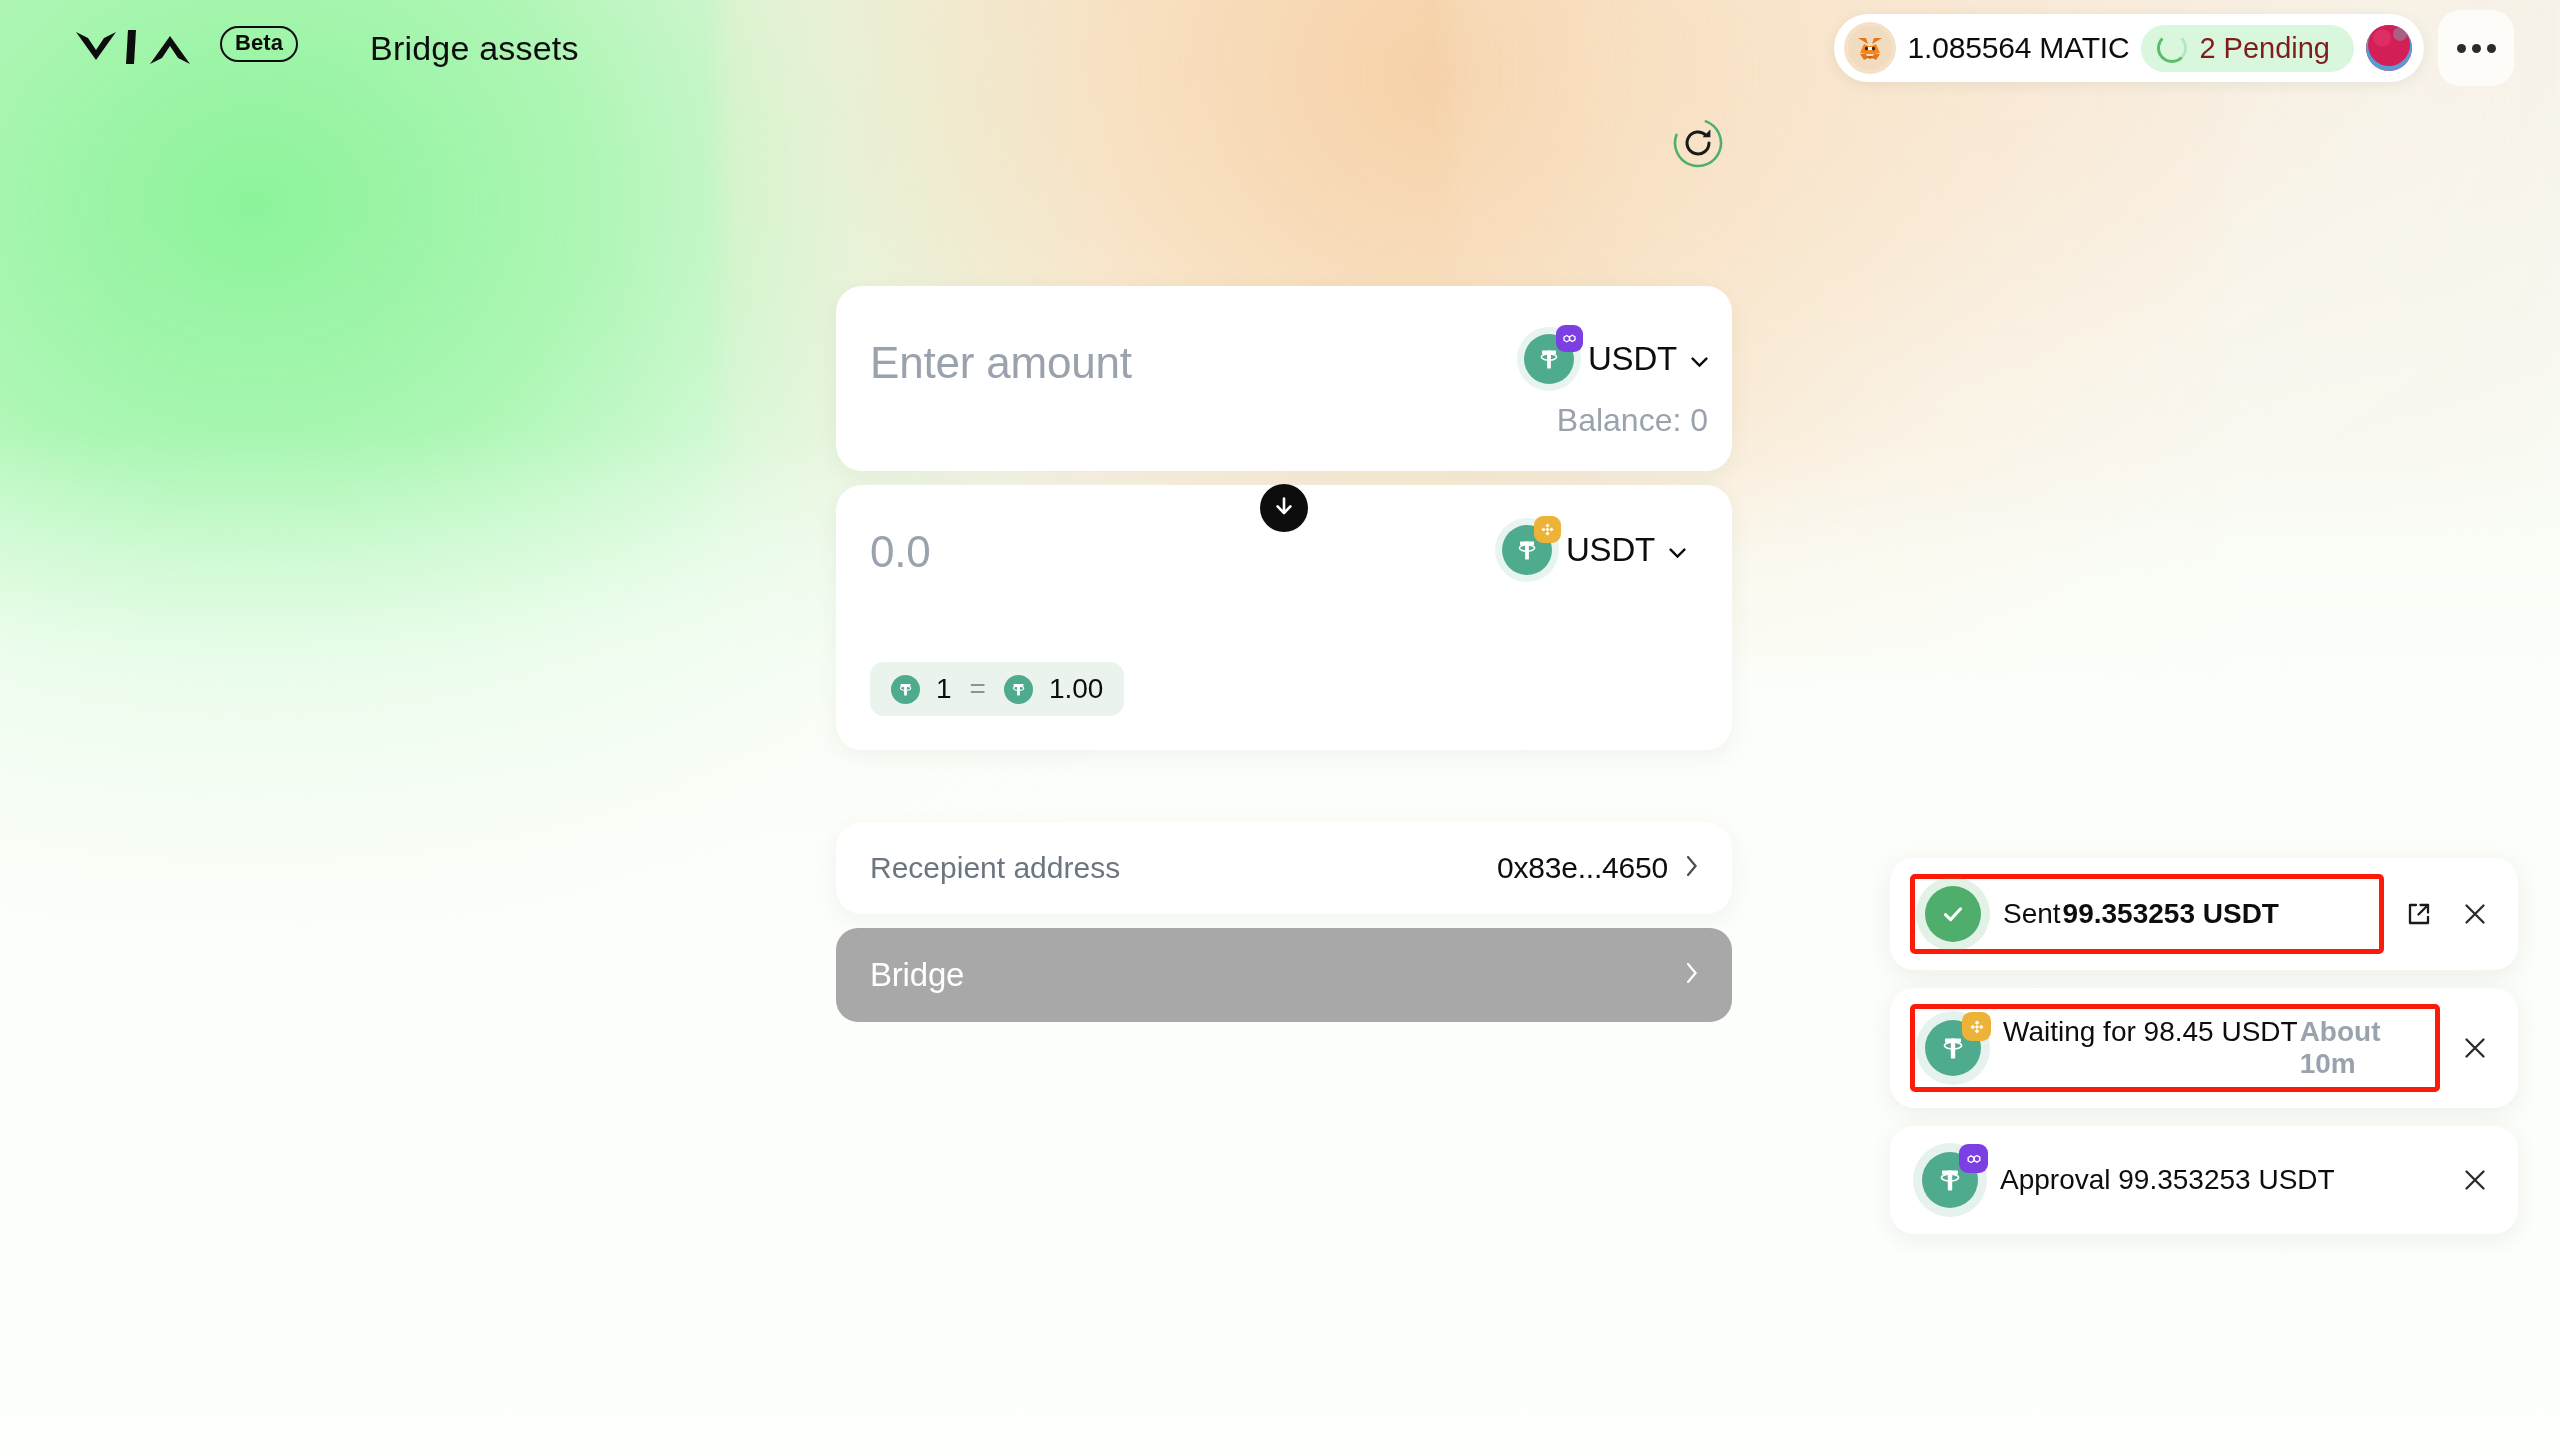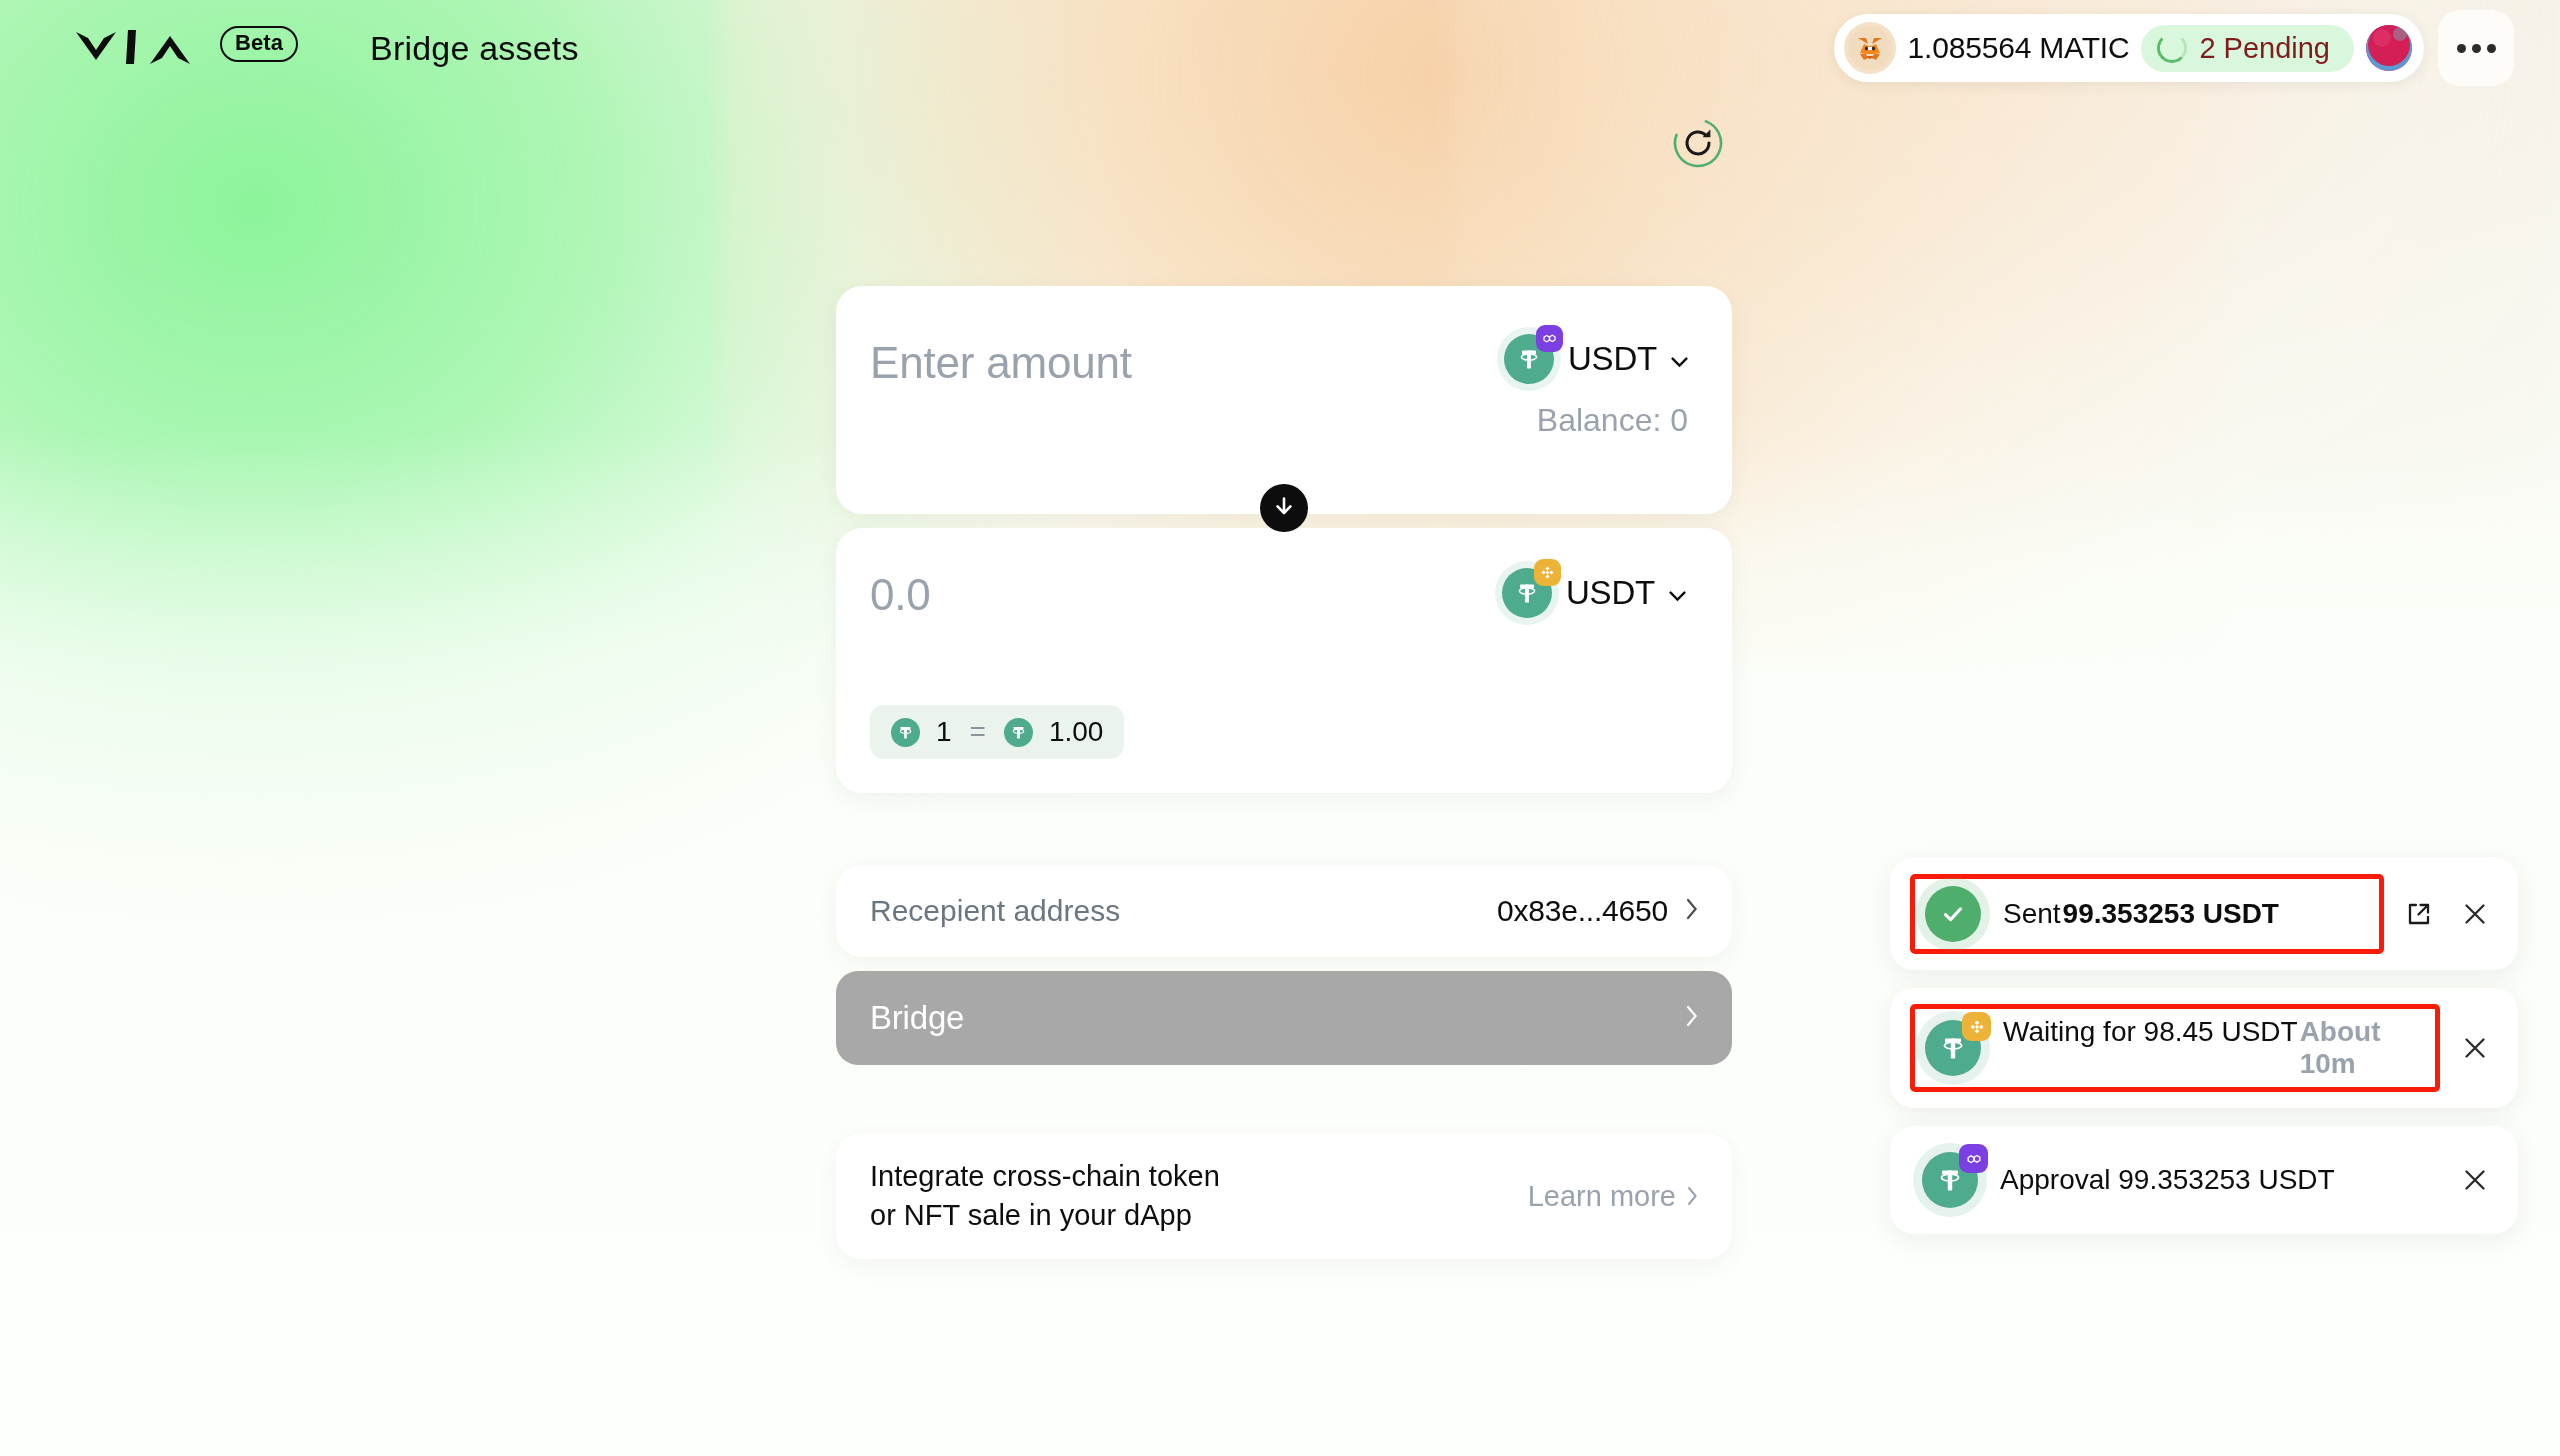--- a/index.html
+++ b/index.html
@@ -162,21 +162,21 @@
     width: 52px; height: 52px;
     position: relative;
     display: flex; align-items: center; justify-content: center;
   }
 
   .card {
     background: #fff;
     border-radius: 26px;
     box-shadow: 0 6px 22px rgba(45,70,45,.055);
   }
-  .card-from { height: 228px; padding: 48px 44px 0 34px; position: relative; }
+  .card-from { height: 185px; padding: 48px 24px 0 34px; position: relative; }
   .card-to   { height: 265px; margin-top: 14px; padding: 40px 46px 0 34px; position: relative; }
 
   .row-top { display: flex; align-items: flex-start; justify-content: space-between; }
   .amount-placeholder {
     font-size: 44px; color: #9aa3ad; font-weight: 400; letter-spacing: -.2px;
     padding-top: 4px;
   }
   .amount-value {
     font-size: 44px; color: #9aa3ad; font-weight: 400; letter-spacing: -.2px;
     padding-top: 2px;
@@ -499,34 +499,20 @@
 
   <div class="bridge-btn">
     <span class="bridge-label">Bridge</span>
     <span>
       <svg width="12" height="22" viewBox="0 0 12 22">
         <path d="M2 2 L9.6 11 L2 20" fill="none" stroke="#ffffff" stroke-width="2.2" stroke-linecap="round"></path>
       </svg>
     </span>
   </div>
 
-  <div class="card promo-card">
-    <div class="promo-text">
-      <div>Integrate cross-chain token</div>
-      <div>or NFT sale in your dApp</div>
-    </div>
-    <div class="promo-link">
-      <span>Learn more</span>
-      <span>
-        <svg width="11" height="20" viewBox="0 0 11 20">
-          <path d="M2 2 L8.6 10 L2 18" fill="none" stroke="#9aa3ad" stroke-width="2" stroke-linecap="round"></path>
-        </svg>
-      </span>
-    </div>
-  </div>
 
 </div>
 
 <div class="toast-stack">
 
   <div class="toast">
     <div class="toast-inner highlight">
       <span class="toast-icon-wrap">
         <span class="toast-circle-green">
           <svg width="32" height="32" viewBox="0 0 32 32">

